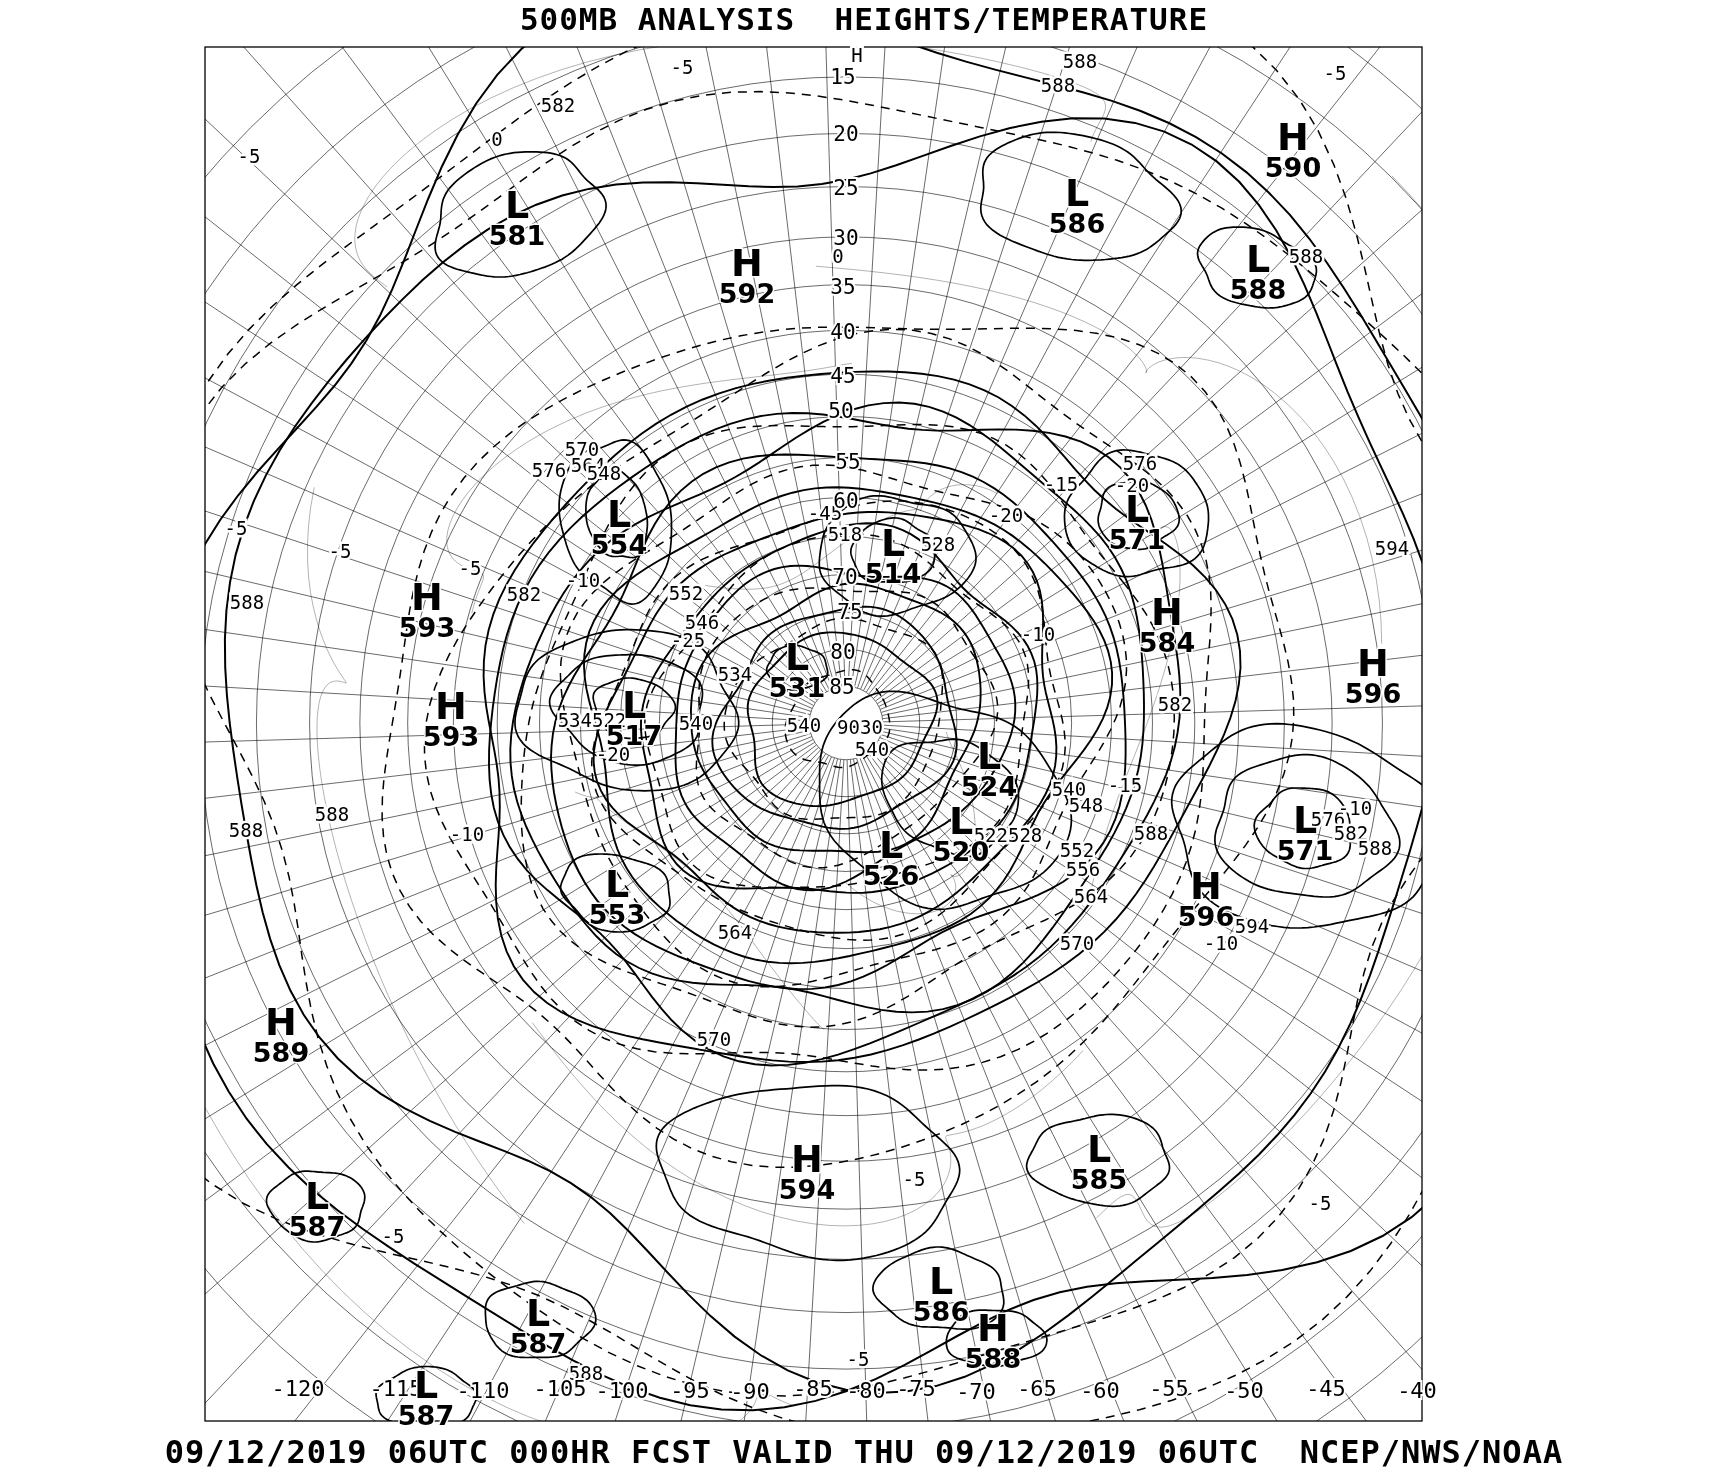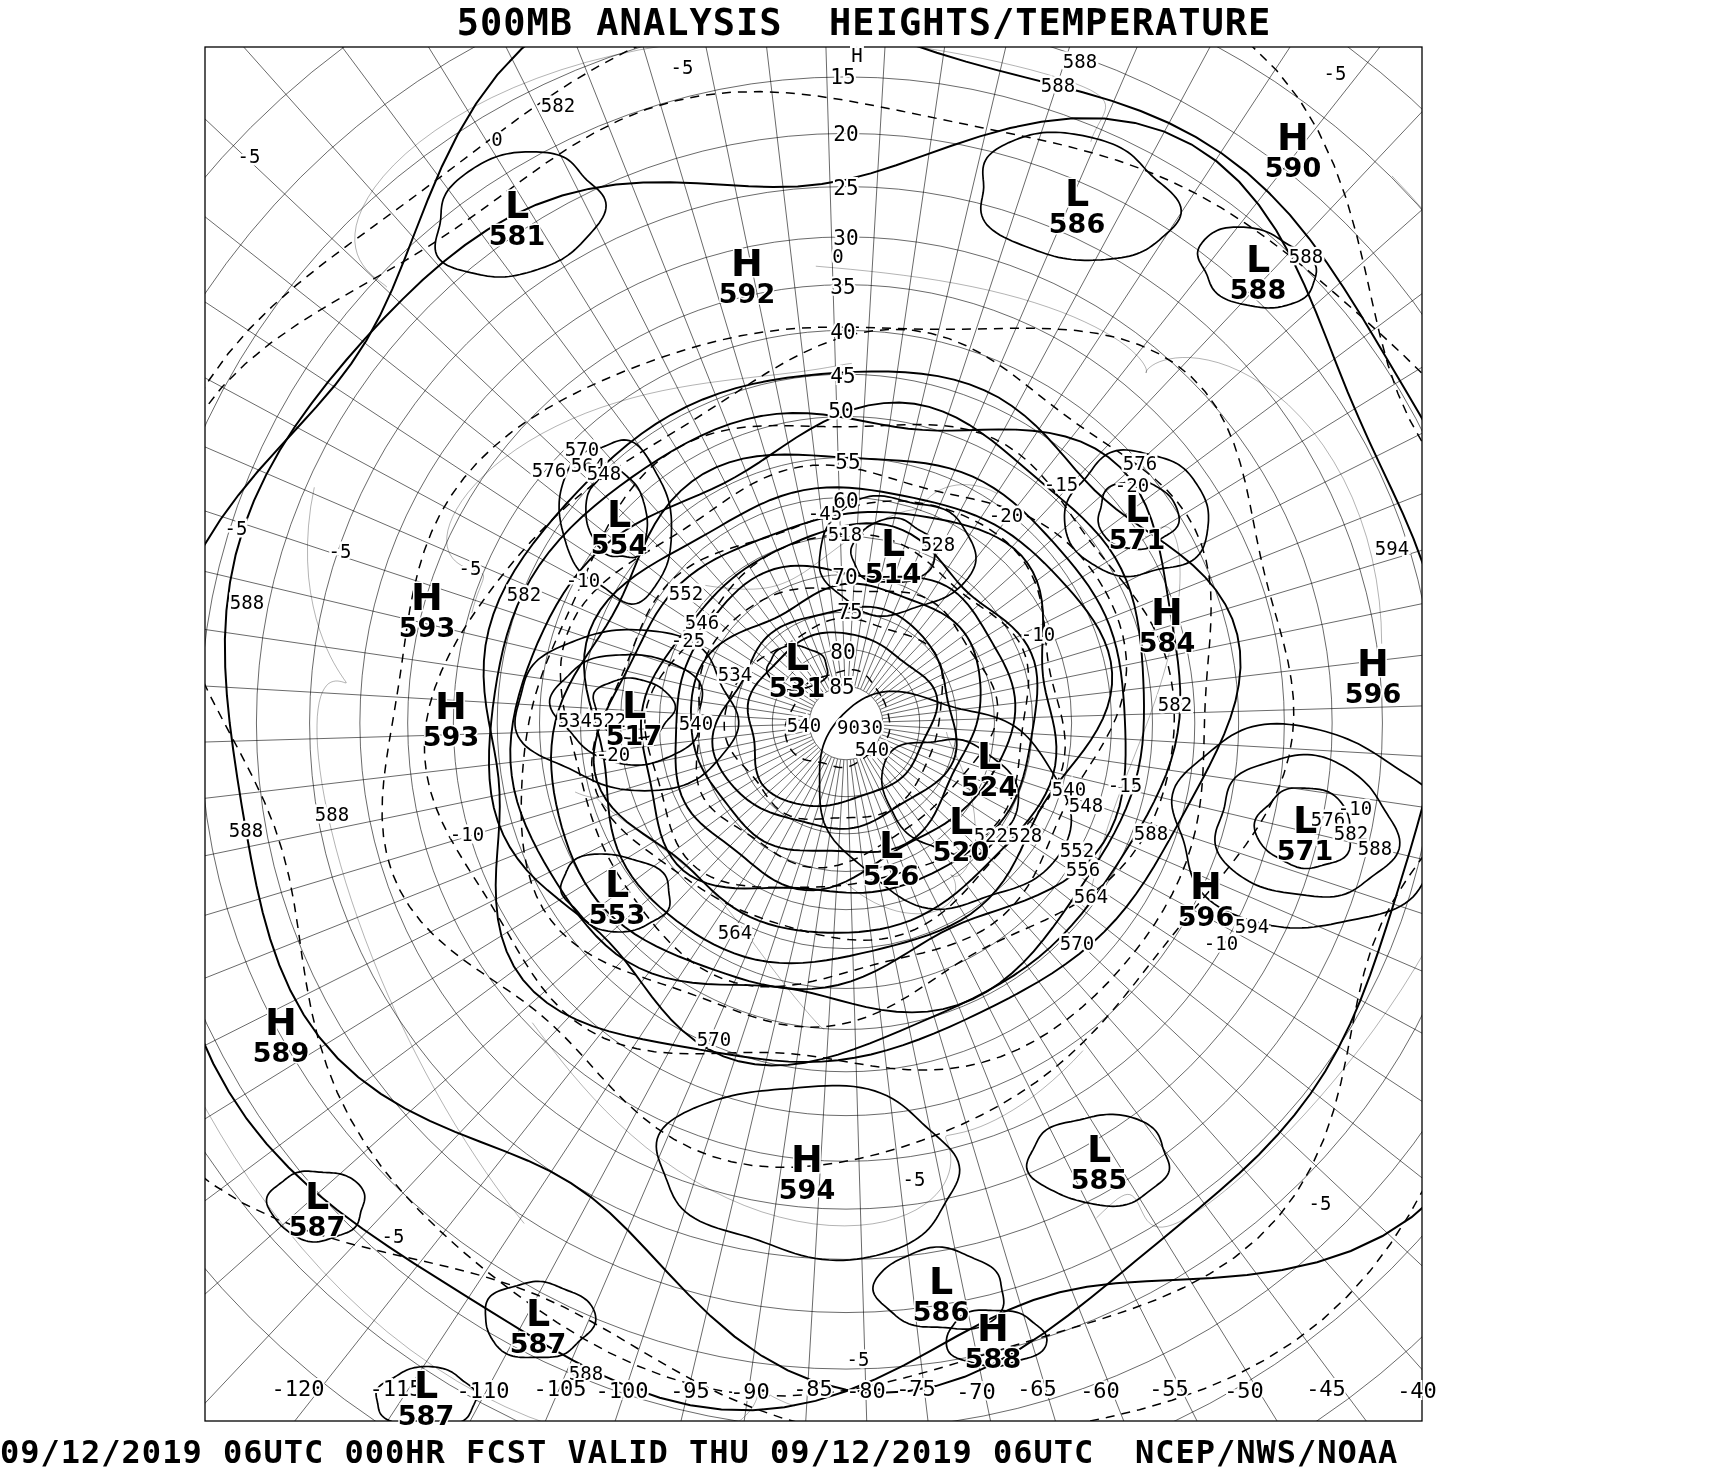--- a/index.html
+++ b/index.html
@@ -1,18 +1,18 @@
 <!DOCTYPE html>
 <html><head>
 <meta charset="utf-8">
 <style>
   html,body{margin:0;padding:0;background:#ffffff;}
   body{width:1728px;height:1478px;position:relative;font-family:"DejaVu Sans Mono",monospace;color:#000;}
-  #title{position:absolute;top:1px;left:0;width:100%;text-align:center;font-size:37px;font-weight:bold;letter-spacing:1px;white-space:pre;}
-  #footer{position:absolute;top:1433px;left:0;width:100%;text-align:left;font-size:32px;font-weight:bold;letter-spacing:1px;white-space:pre;}
+  #title{position:absolute;top:1px;left:0;width:100%;text-align:center;font-size:31px;font-weight:bold;letter-spacing:1px;white-space:pre;}
+  #footer{position:absolute;top:1433px;left:0;width:100%;text-align:center;font-size:32px;font-weight:bold;letter-spacing:1px;white-space:pre;}
   svg text{font-family:"DejaVu Sans Mono",monospace;}
   .grid{stroke:#000;stroke-width:0.65;fill:none;opacity:0.9;}
   .coast{stroke:#000;stroke-width:0.55;fill:none;opacity:0.55;}
   .ctr{stroke:#000;fill:none;}
   .clabel{font-size:19px;fill:#000;paint-order:stroke;stroke:#fff;stroke-width:5px;text-anchor:middle;}
   .lat{font-size:21px;fill:#000;paint-order:stroke;stroke:#fff;stroke-width:4px;text-anchor:middle;}
   .lon{font-size:22px;fill:#000;paint-order:stroke;stroke:#fff;stroke-width:4px;text-anchor:middle;}
   .hl{font-size:38px;font-weight:bold;font-family:"DejaVu Sans",sans-serif;fill:#000;text-anchor:middle;paint-order:stroke;stroke:#fff;stroke-width:3px;}
   .hlv{font-size:27px;font-weight:bold;font-family:"DejaVu Sans",sans-serif;fill:#000;text-anchor:middle;paint-order:stroke;stroke:#fff;stroke-width:3px;}
 </style>

